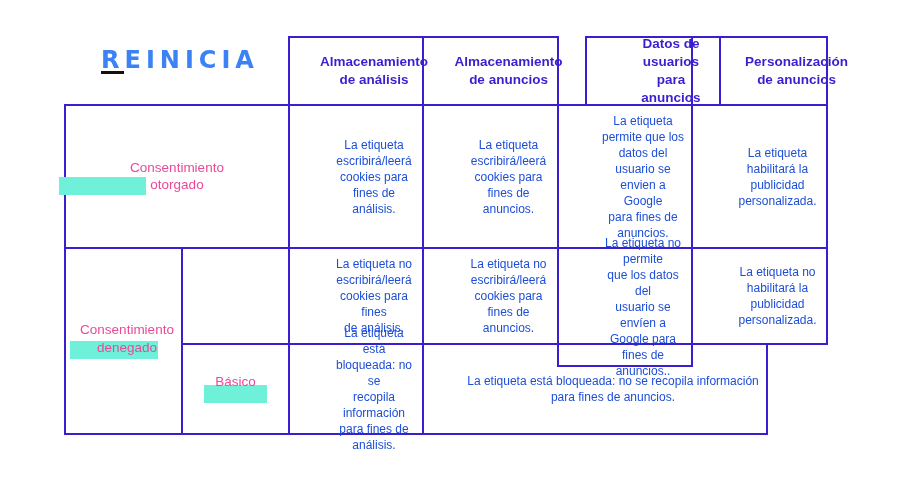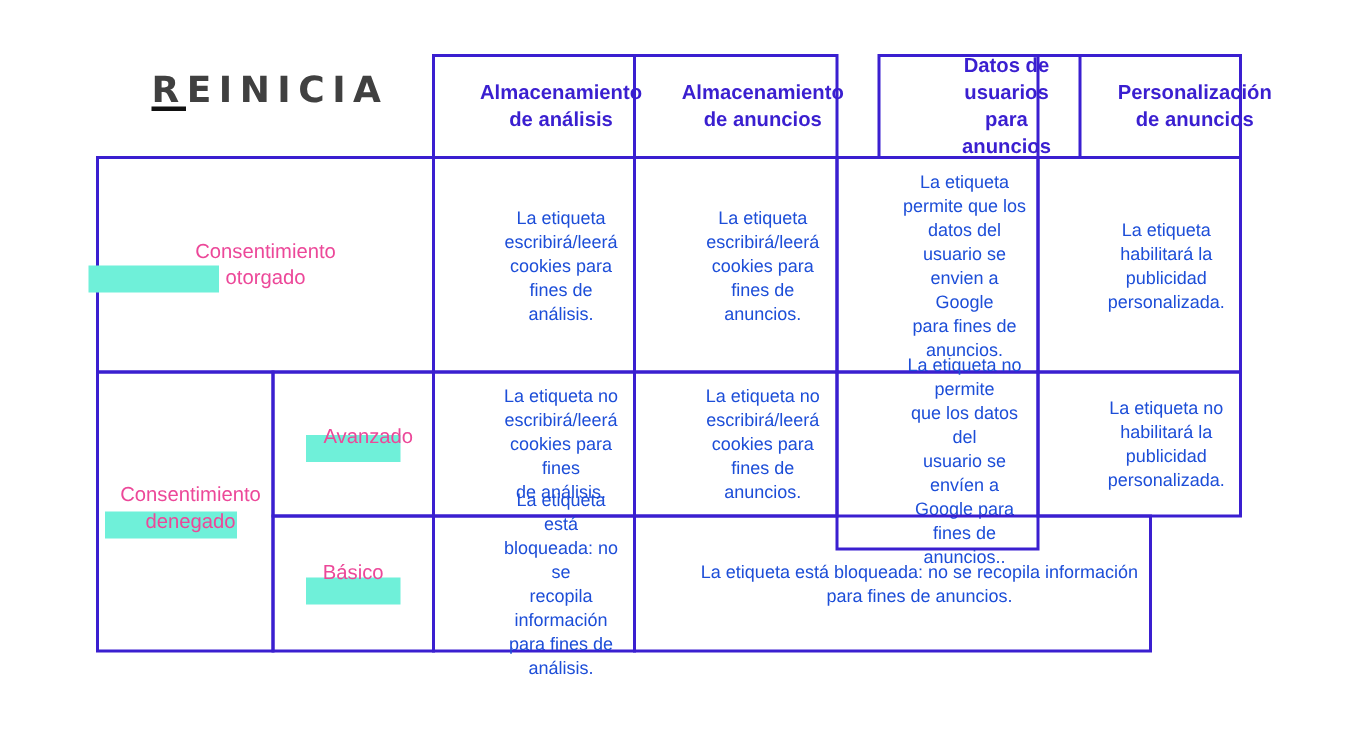--- a/index.html
+++ b/index.html
@@ -15,21 +15,21 @@
     .canvas { position: relative; width: 900px; height: 500px; }
 
     .logo {
       position: absolute;
       left: 101px;
       top: 46px;
       font-family: "DejaVu Sans", sans-serif;
       font-weight: bold;
       font-size: 24px;
       letter-spacing: 5px;
-      color: #404040;
+      color: #3b82f6;
       line-height: 28px;
     }
     .logo .first {
       display: inline-block;
       border-bottom: 3px solid #111111;
       line-height: 22px;
     }
 
     .cell {
       position: absolute;
@@ -127,26 +127,20 @@
   </div>
 
   <div class="cell rowlabel" style="left:64px; top:247px; width:119px; height:188px;">
     <div style="position:relative; width:110px; height:40px;">
       <div class="hl" style="left:-2px; top:20px; width:88px; height:18px;"></div>
       <div class="lbl-text" style="position:absolute; left:-10px; top:0px; width:130px; text-align:center;">Consentimiento</div>
       <div class="lbl-text" style="position:absolute; left:-10px; top:18px; width:130px; text-align:center;">denegado</div>
     </div>
   </div>
 
-  <div class="cell rowlabel" style="left:181px; top:247px; width:109px; height:98px;">
-    <div style="position:relative; width:80px; height:24px;">
-      <div class="hl" style="left:8px; top:6px; width:63px; height:18px;"></div>
-      <div class="lbl-text" style="position:absolute; left:0; top:-2px; width:100px; text-align:center;">Avanzado</div>
-    </div>
-  </div>
   <div class="cell" style="left:288px; top:247px; width:136px; height:98px;">
     <span class="txt">La etiqueta no
 escribirá/leerá
 cookies para fines
 de análisis.</span>
   </div>
   <div class="cell" style="left:422px; top:247px; width:137px; height:98px;">
     <span class="txt">La etiqueta no
 escribirá/leerá
 cookies para fines de

